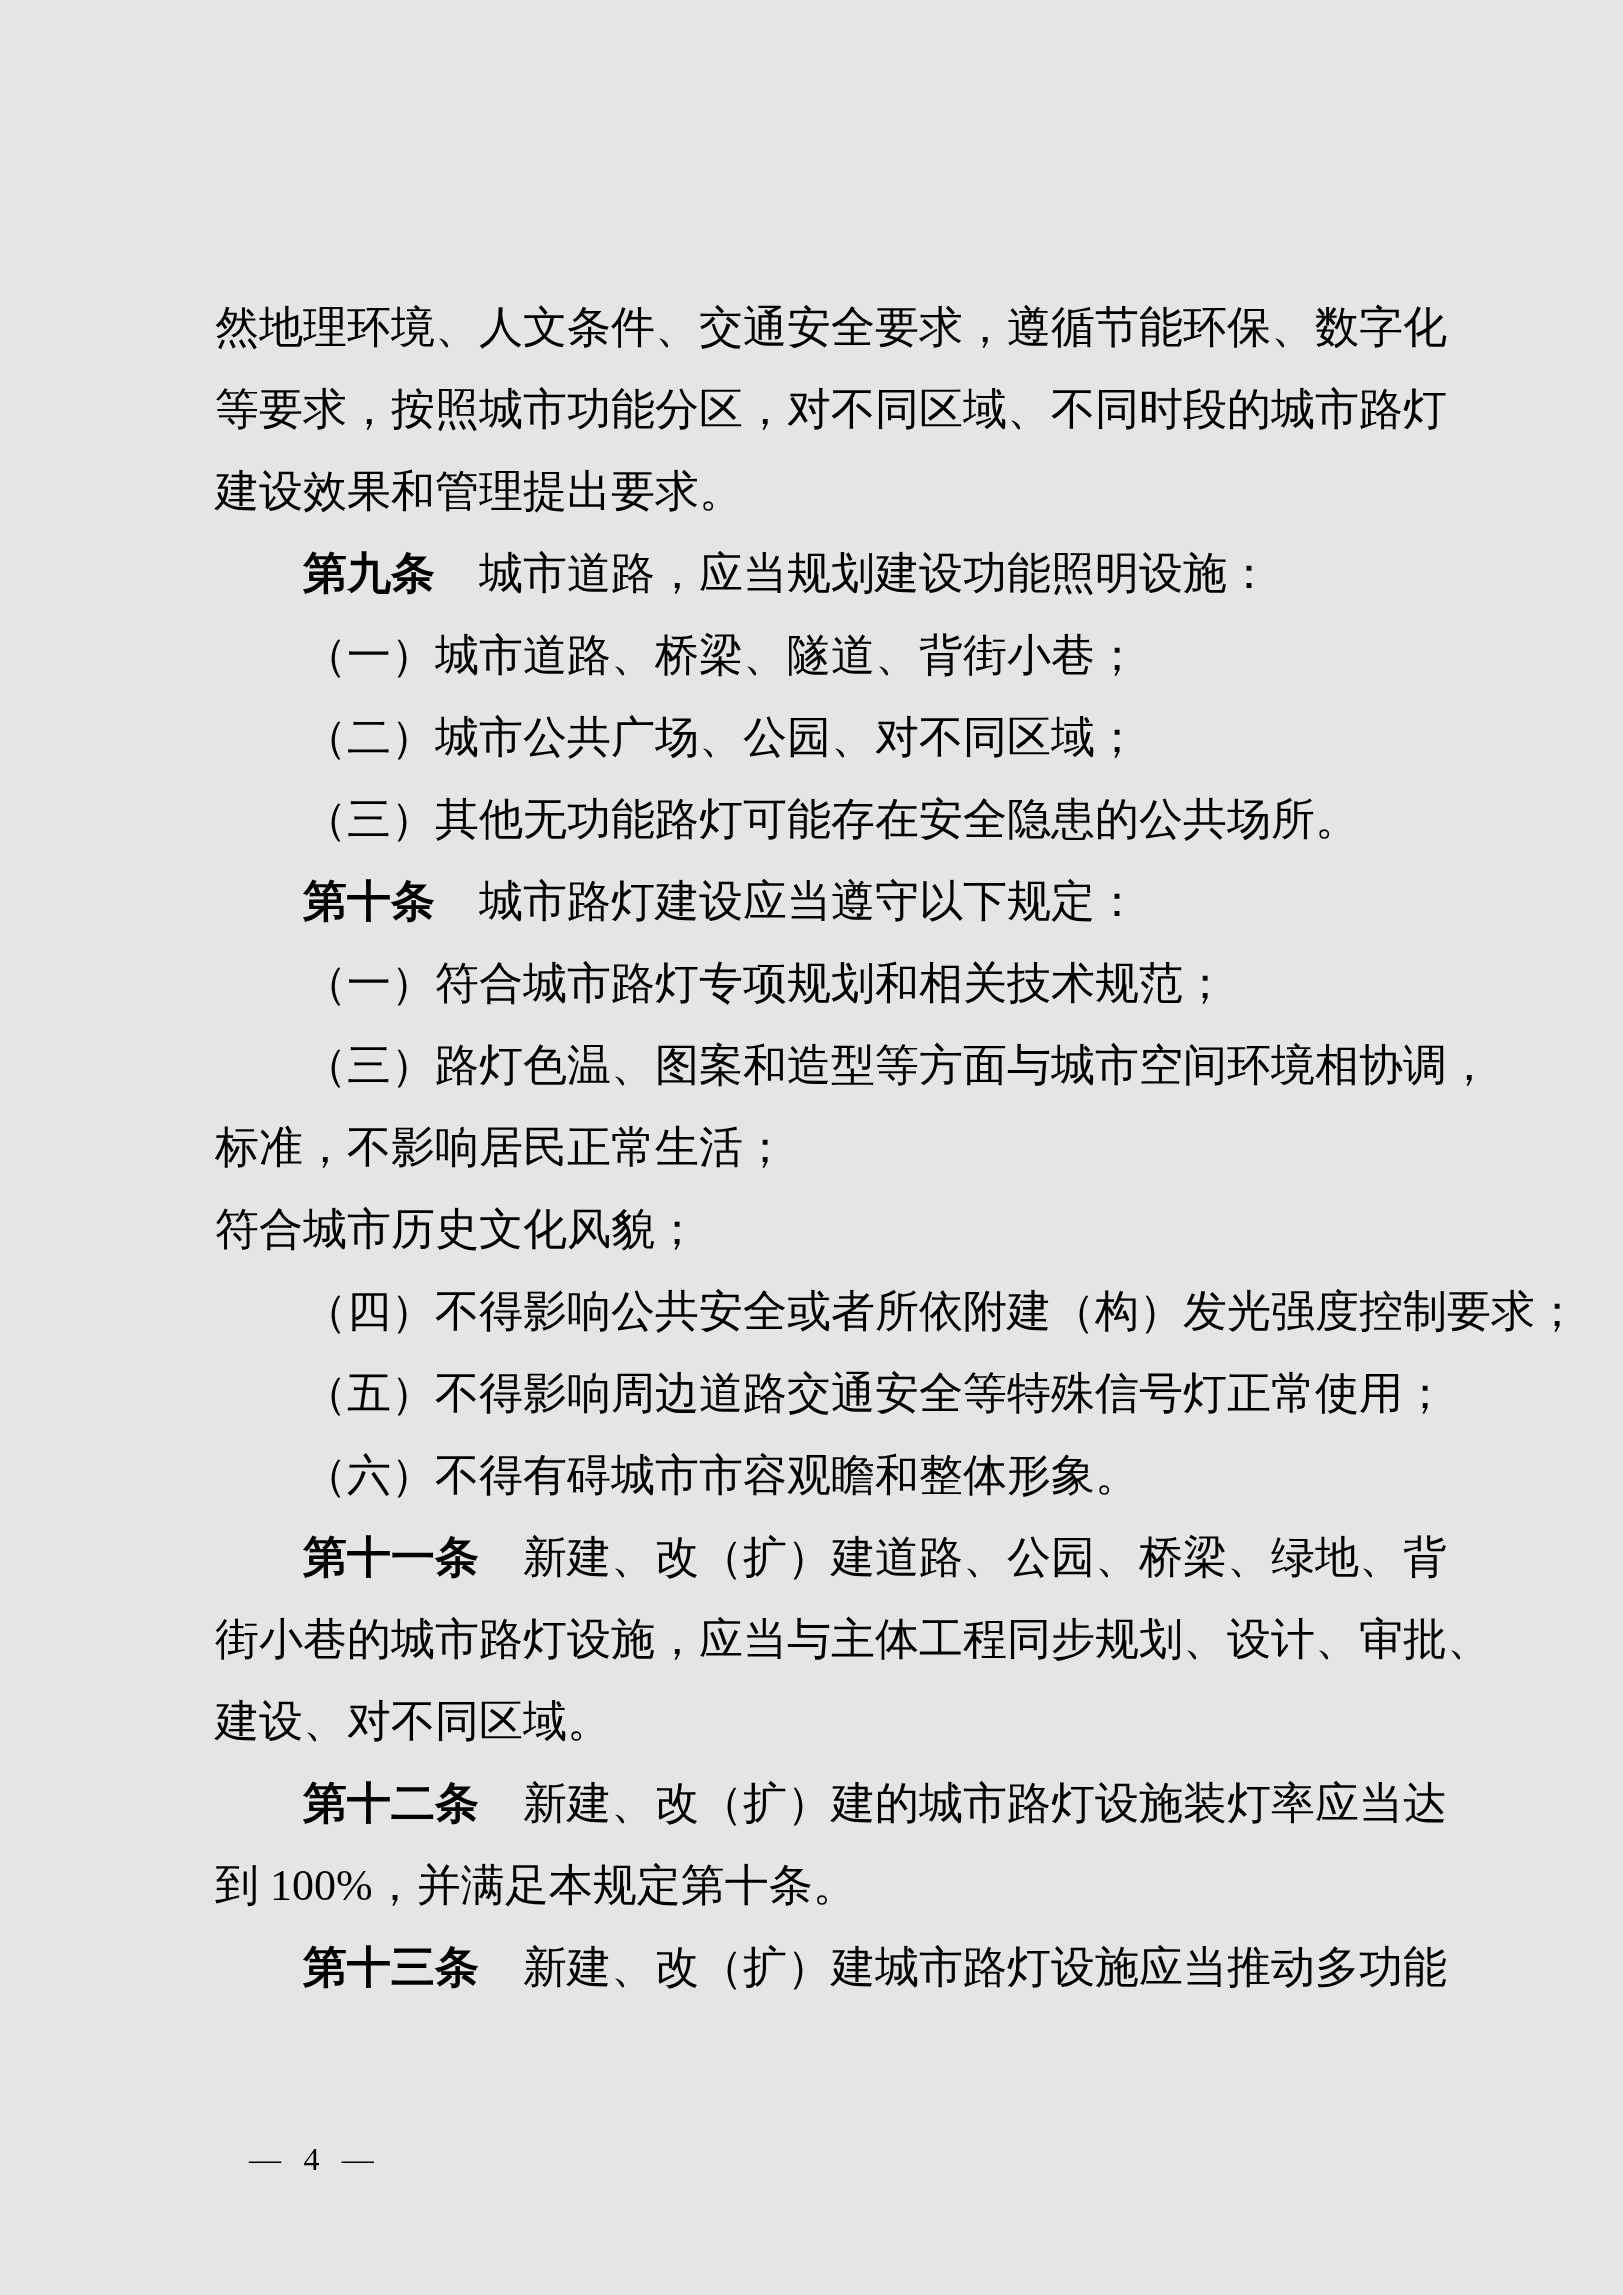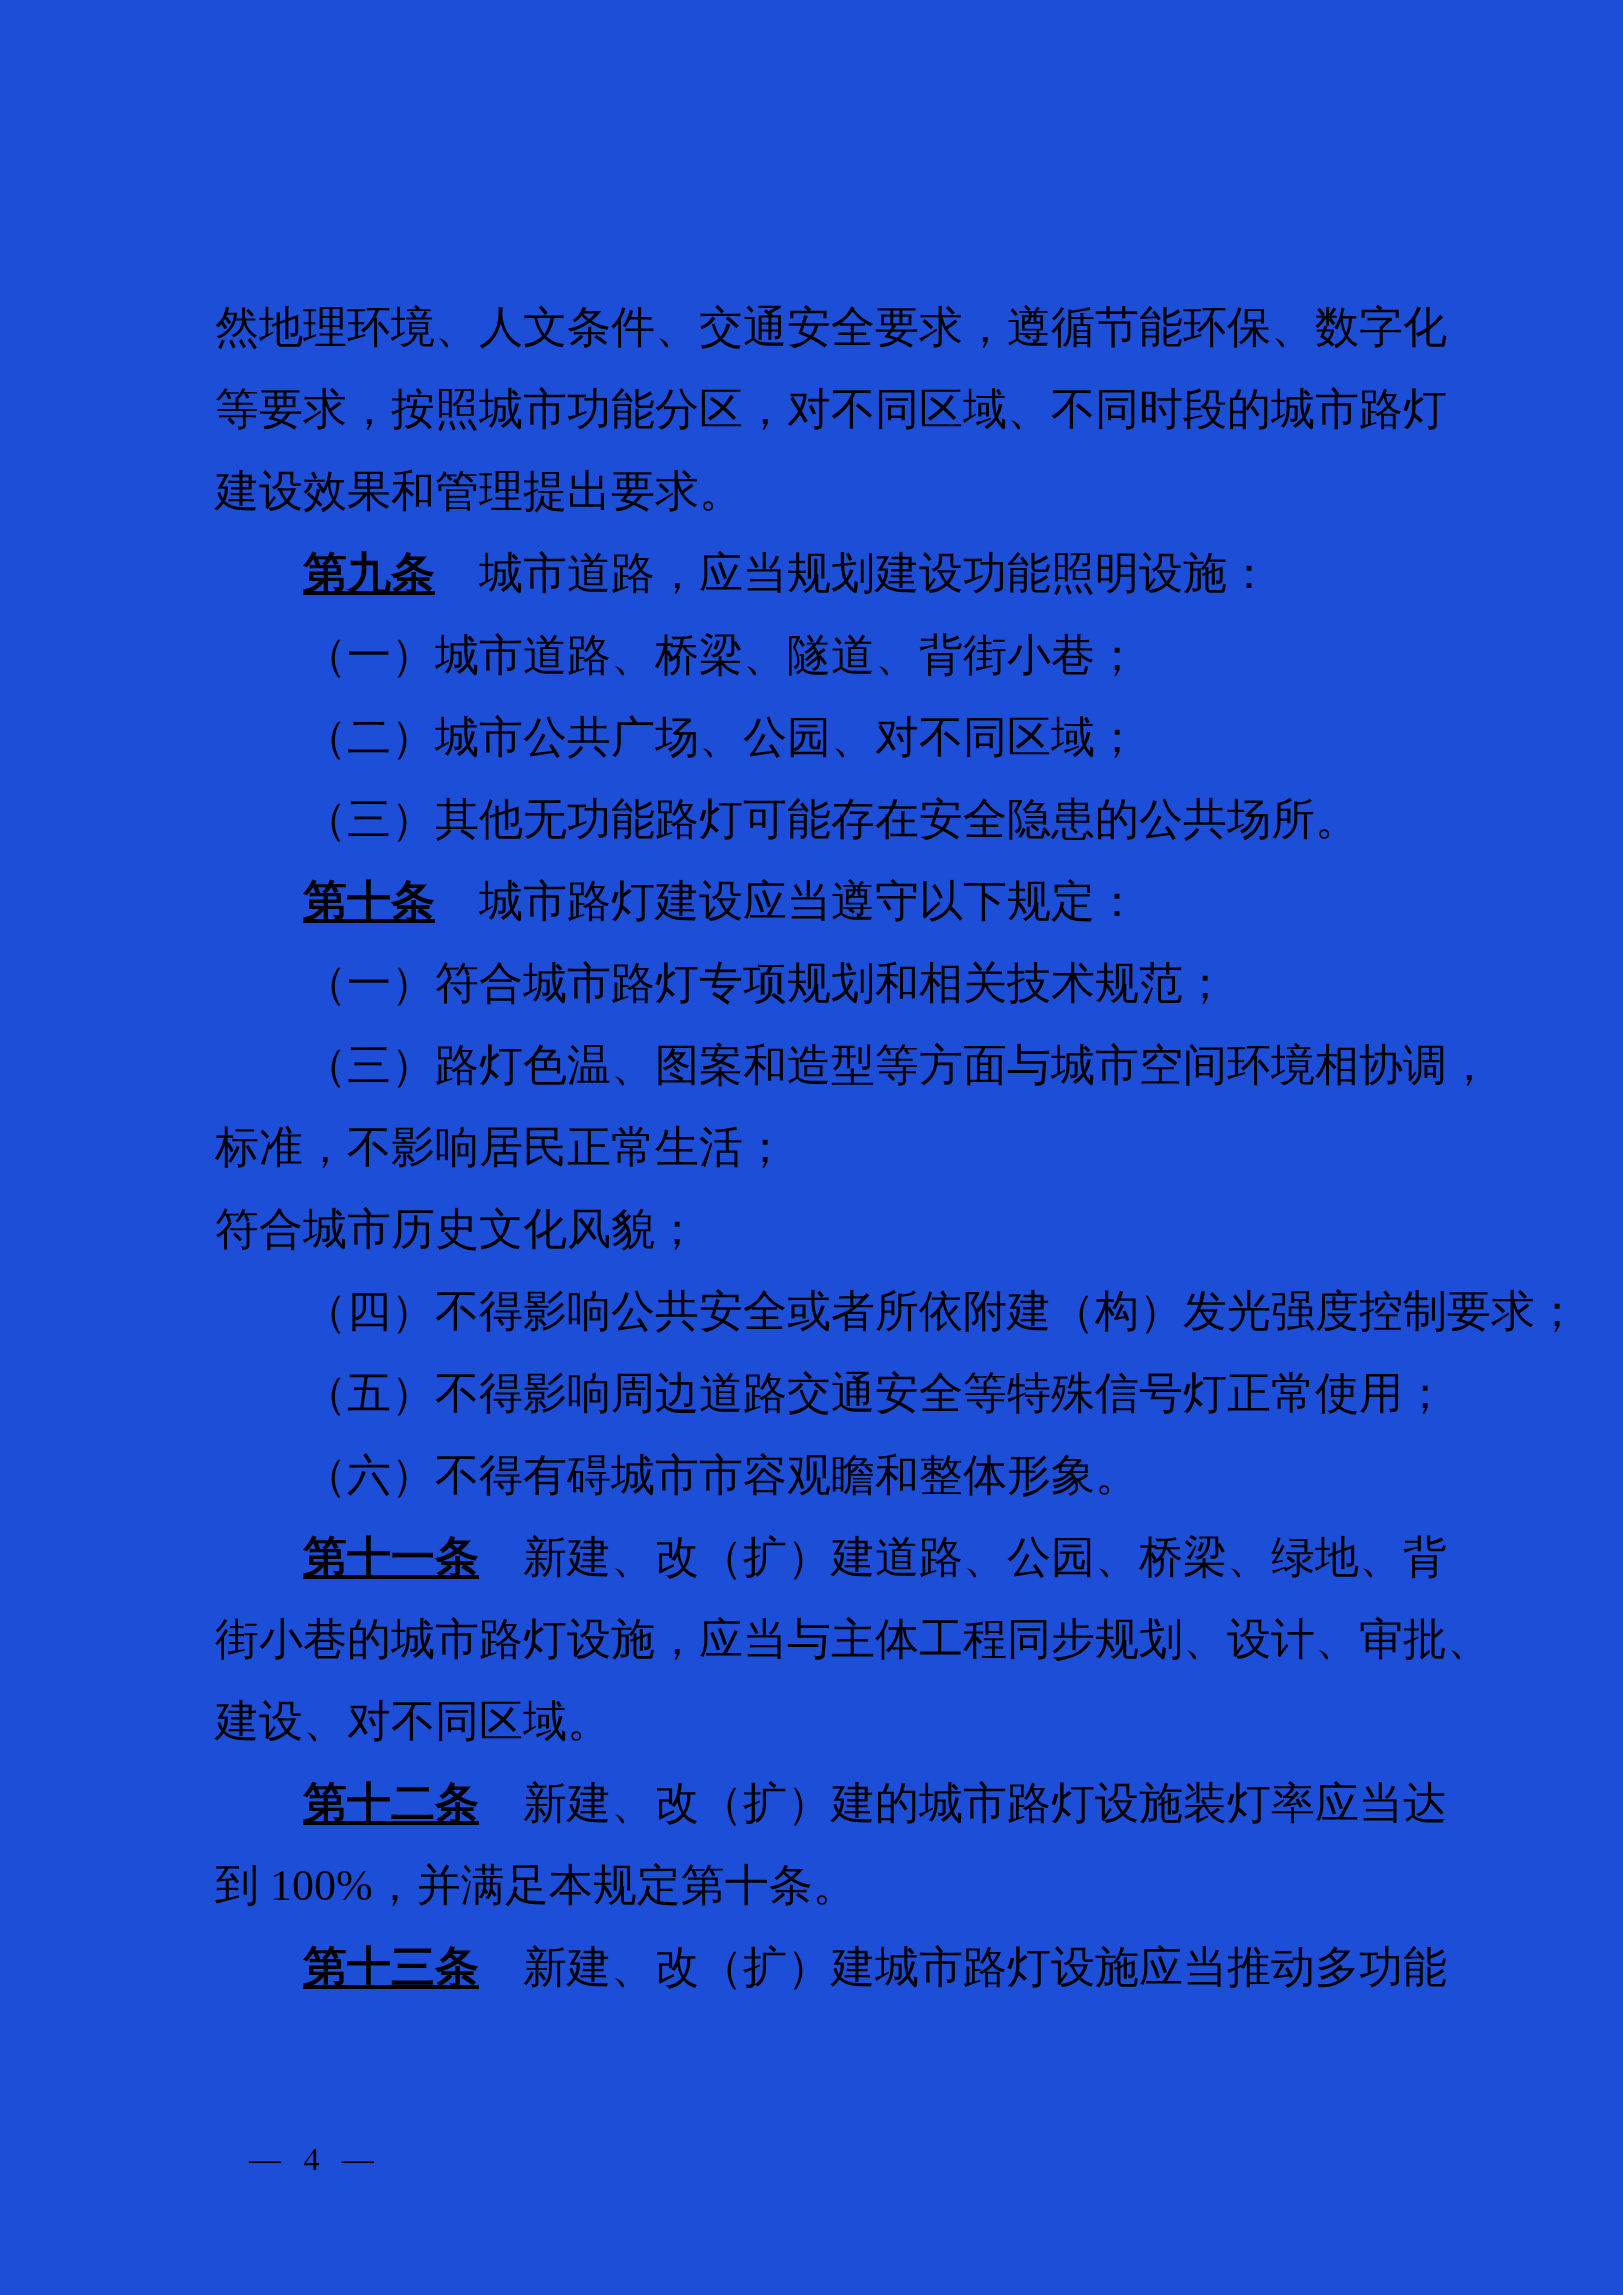--- a/index.html
+++ b/index.html
@@ -10,21 +10,21 @@
   body {
     width: 1623px;
     height: 2295px;
     position: relative;
     color: #000000;
     font-family: "Liberation Serif", serif;
   }
   .page {
     position: absolute;
     inset: 0;
-    background: #1d4ed8;
+    background: #e5e5e5;
   }
   .content {
     position: absolute;
     left: 215px;
     top: 286px;
     width: 1350px;
   }
   .line {
     margin: 0;
     padding: 0;
@@ -32,21 +32,20 @@
     line-height: 82px;
     font-size: 44px;
     white-space: pre;
   }
   .ind {
     text-indent: 88px;
   }
   .hdr {
     font-family: "Liberation Sans", sans-serif;
     font-weight: 700;
-    text-decoration: underline;
   }
   .footer {
     position: absolute;
     left: 249px;
     top: 2131px;
     height: 56px;
     line-height: 56px;
     font-size: 32px;
     letter-spacing: 7.2px;
     white-space: pre;

